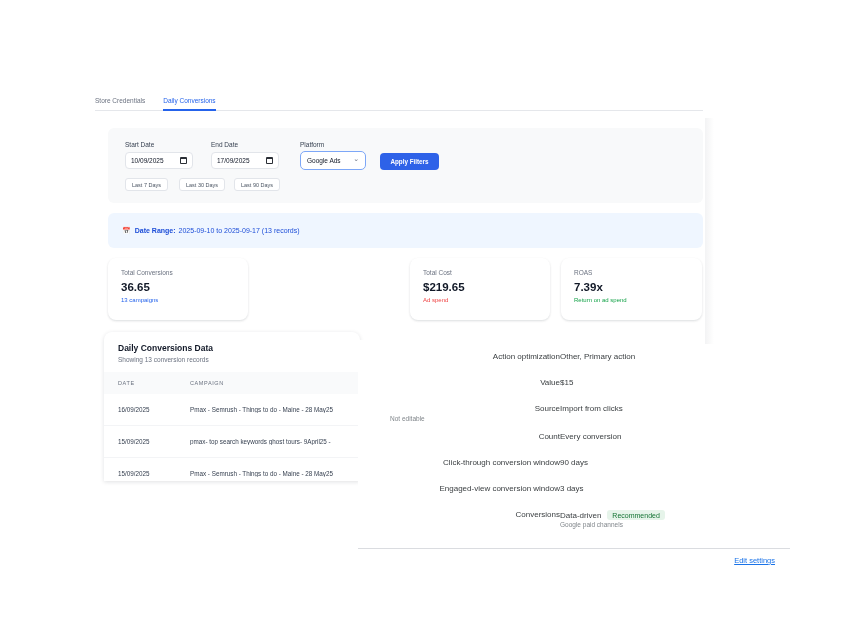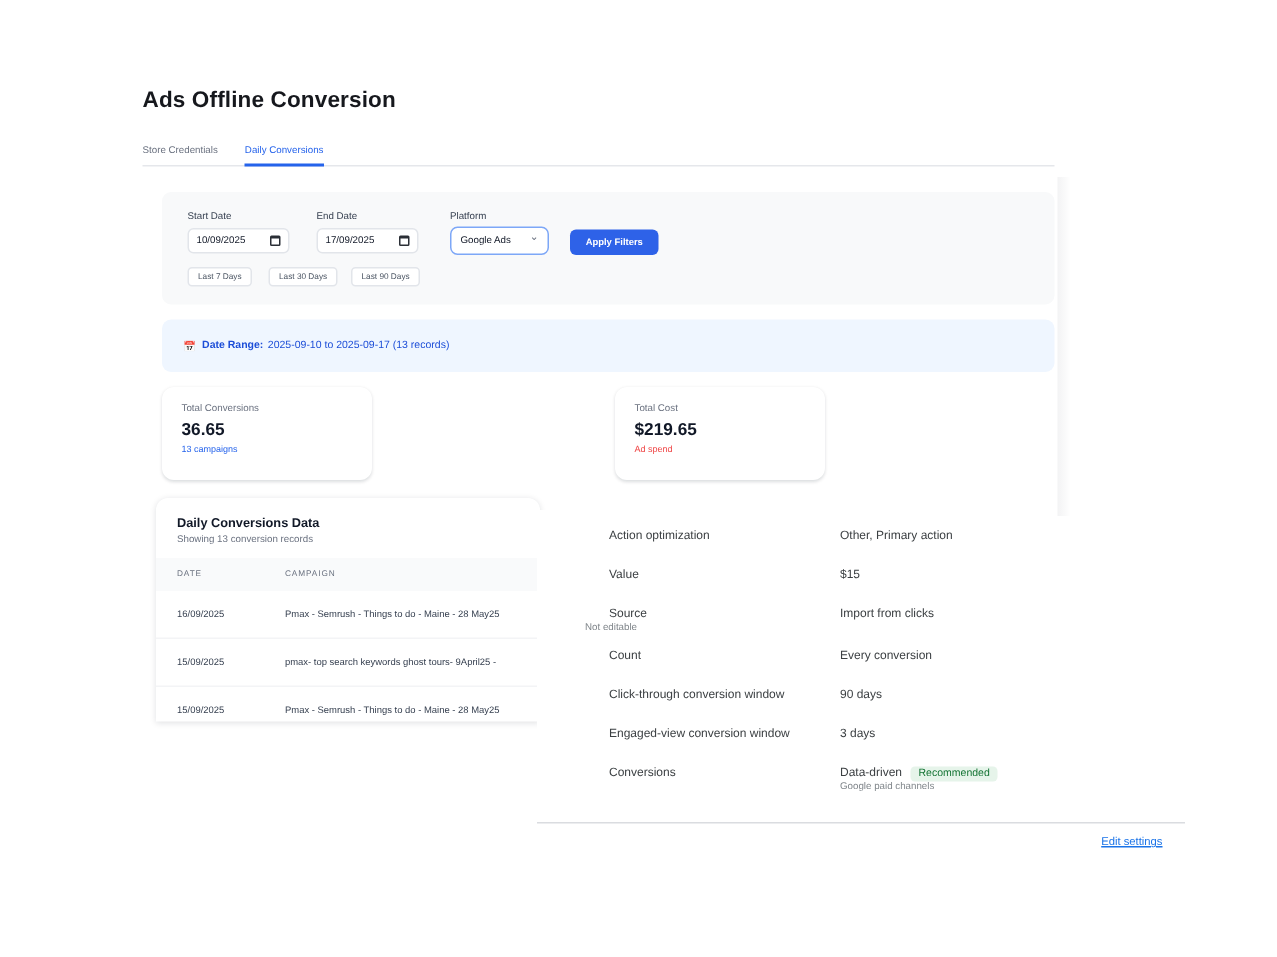--- a/index.html
+++ b/index.html
@@ -39,37 +39,36 @@
   .table-head { padding:11px 14px 9px; }
   .table-title { font-size:8.5px; font-weight:bold; color:#111827; }
   .table-sub { font-size:6.5px; color:#6b7280; margin-top:3px; }
   .thead-row { height:22px; background:#f9fafb; display:flex; align-items:center; font-size:5.5px; letter-spacing:0.6px; color:#6b7280; }
   .col-date { padding-left:14px; width:86px; flex:none; }
   .col-campaign { flex:1; overflow:hidden; white-space:nowrap; }
   .t-row { height:32px; display:flex; align-items:center; font-size:6.3px; color:#374151; border-bottom:1px solid #f3f4f6; }
   
   .settings-panel { position:absolute; left:358px; top:340px; width:435px; height:214px; background:#fff; font-size:8px; color:#3c4043; }
   .s-row { position:absolute; left:32px; right:0; }
-  .s-label { position:absolute; left:16px; top:0; width:170px; }
+  .s-label { position:absolute; left:0; top:0; width:170px;text-align:right; }
   .s-sublabel { position:absolute; left:0; top:11px; font-size:6.5px; color:#80868b; }
   .s-value { position:absolute; left:170px; top:0; white-space:nowrap; }
   .s-subvalue { position:absolute; left:170px; top:11px; font-size:6.5px; color:#80868b; }
   .badge { display:inline-block; background:#e6f4ea; color:#137333; font-size:7px; padding:1.5px 5px; border-radius:3px; margin-left:6px; }
   .settings-divider { position:absolute; left:358px; top:548px; width:432px; height:0; border-top:1px solid #dadce0; }
   .edit-link { position:absolute; left:700px; top:556px; width:75px; text-align:right; font-size:7.5px; color:#1a73e8; cursor:pointer;text-decoration:underline; }
   
   .column-edge { position:absolute; left:705px; top:118px; width:9px; height:226px;
     background:linear-gradient(to right, rgba(15,23,42,0.05), rgba(15,23,42,0)); }
 </style>
 </head>
 <body>
 
 <div class="screen">
 
-  <div class="page-title">Ads Offline Conversion</div>
 
   <div class="tabbar">
     <div class="tab">Store Credentials</div>
     <div class="tab active">Daily Conversions</div>
   </div>
 
   <div class="filter-panel">
     <div class="f-label" style="left:17px; top:13px;">Start Date</div>
     <div class="input-box" style="left:17px; top:24px;">
       <input type="text" value="10/09/2025" style="">
@@ -103,20 +102,25 @@
 
   <div class="stat-card" style="left:108px;">
     <div class="stat-label">Total Conversions</div>
     <div class="stat-value">36.65</div>
     <div class="stat-sub" style="color: rgb(37, 99, 235);">13 campaigns</div>
   </div>
   <div class="stat-card" style="left:410px;">
     <div class="stat-label">Total Cost</div>
     <div class="stat-value">$219.65</div>
     <div class="stat-sub" style="color: rgb(239, 68, 68);">Ad spend</div>
+  </div>
+  <div class="stat-card" style="left:561px; width:141px;">
+    <div class="stat-label">ROAS</div>
+    <div class="stat-value">7.39x</div>
+    <div class="stat-sub" style="color: rgb(22, 163, 74);">Return on ad spend</div>
   </div>
 
   <div class="table-card">
     <div class="table-head">
       <div class="table-title">Daily Conversions Data</div>
       <div class="table-sub">Showing 13 conversion records</div>
     </div>
     <div class="thead-row">
       <div class="col-date">DATE</div>
       <div class="col-campaign">CAMPAIGN</div>

